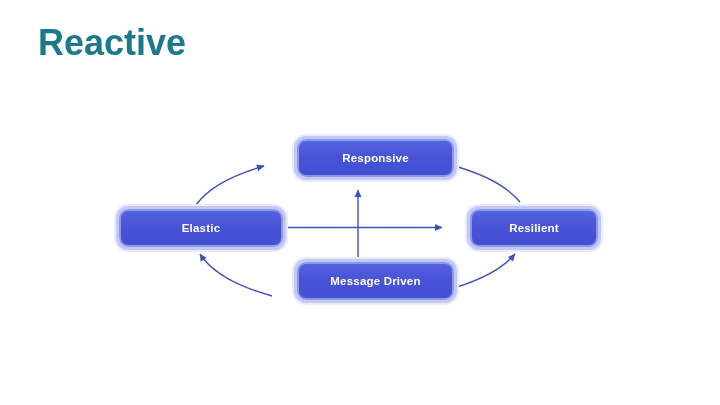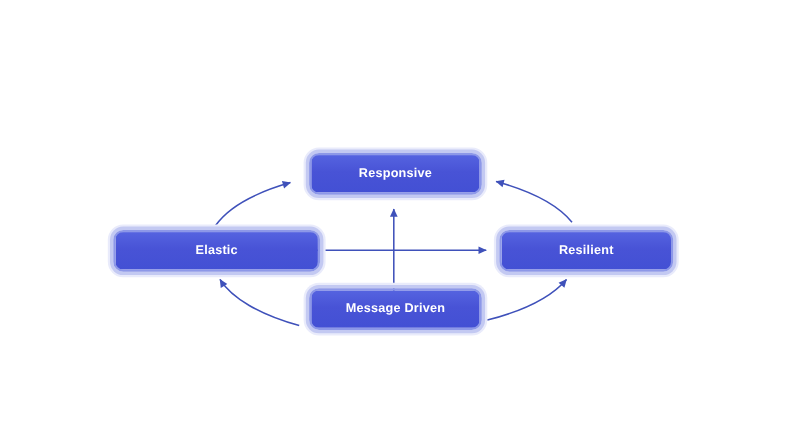--- a/index.html
+++ b/index.html
@@ -44,44 +44,46 @@
     justify-content: center;
     border-radius: 9px;
     background: linear-gradient(180deg, #5563e0 0%, var(--node-fill, #4853d6) 45%, #4350d4 100%);
     border: 2px solid var(--node-border, #8d98e8);
     box-shadow: 0 0 0 3px var(--node-glow, #c3c9f2), 0 0 0 5px #e9ebfb;
     color: var(--node-text, #ffffff);
     font-size: 11.5px;
     font-weight: 700;
     letter-spacing: 0.2px;
     text-align: center;
+    margin-left: 16px;
   }
   .node-responsive     { left: 281px; top: 139px; width: 157px; height: 38px; }
-  .node-elastic        { left: 103px; top: 209px; width: 188px; height: 38px; }
-  .node-resilient      { left: 454px; top: 209px; width: 158px; height: 38px; }
+  .node-elastic        { left: 103px; top: 209px; width: 164px; height: 38px; }
+  .node-resilient      { left: 454px; top: 209px; width: 128px; height: 38px; }
   .node-message-driven { left: 281px; top: 262px; width: 157px; height: 38px; }
   svg.arrows {
     position: absolute;
     left: 0;
     top: 0;
     width: 720px;
     height: 405px;
     pointer-events: none;
   }
   svg.arrows path.edge {
     fill: none;
     stroke: var(--arrow, #3f51ba);
     stroke-width: 1.4;
   }
 </style>
 </head>
 <body>
 
 <div class="slide">
 
+  <h1 class="slide-title">Reactive</h1>
 
   <div class="diagram">
 
     <svg class="arrows" viewBox="0 0 720 405">
       <defs>
         <marker id="ah" markerUnits="userSpaceOnUse" markerWidth="10" markerHeight="9" refX="7.5" refY="4" orient="auto-start-reverse">
           <path d="M0.5,0.5 L8,4 L0.5,7.5 Z" style="fill: var(--arrow, #3f51ba);"></path>
         </marker>
       </defs>
 

